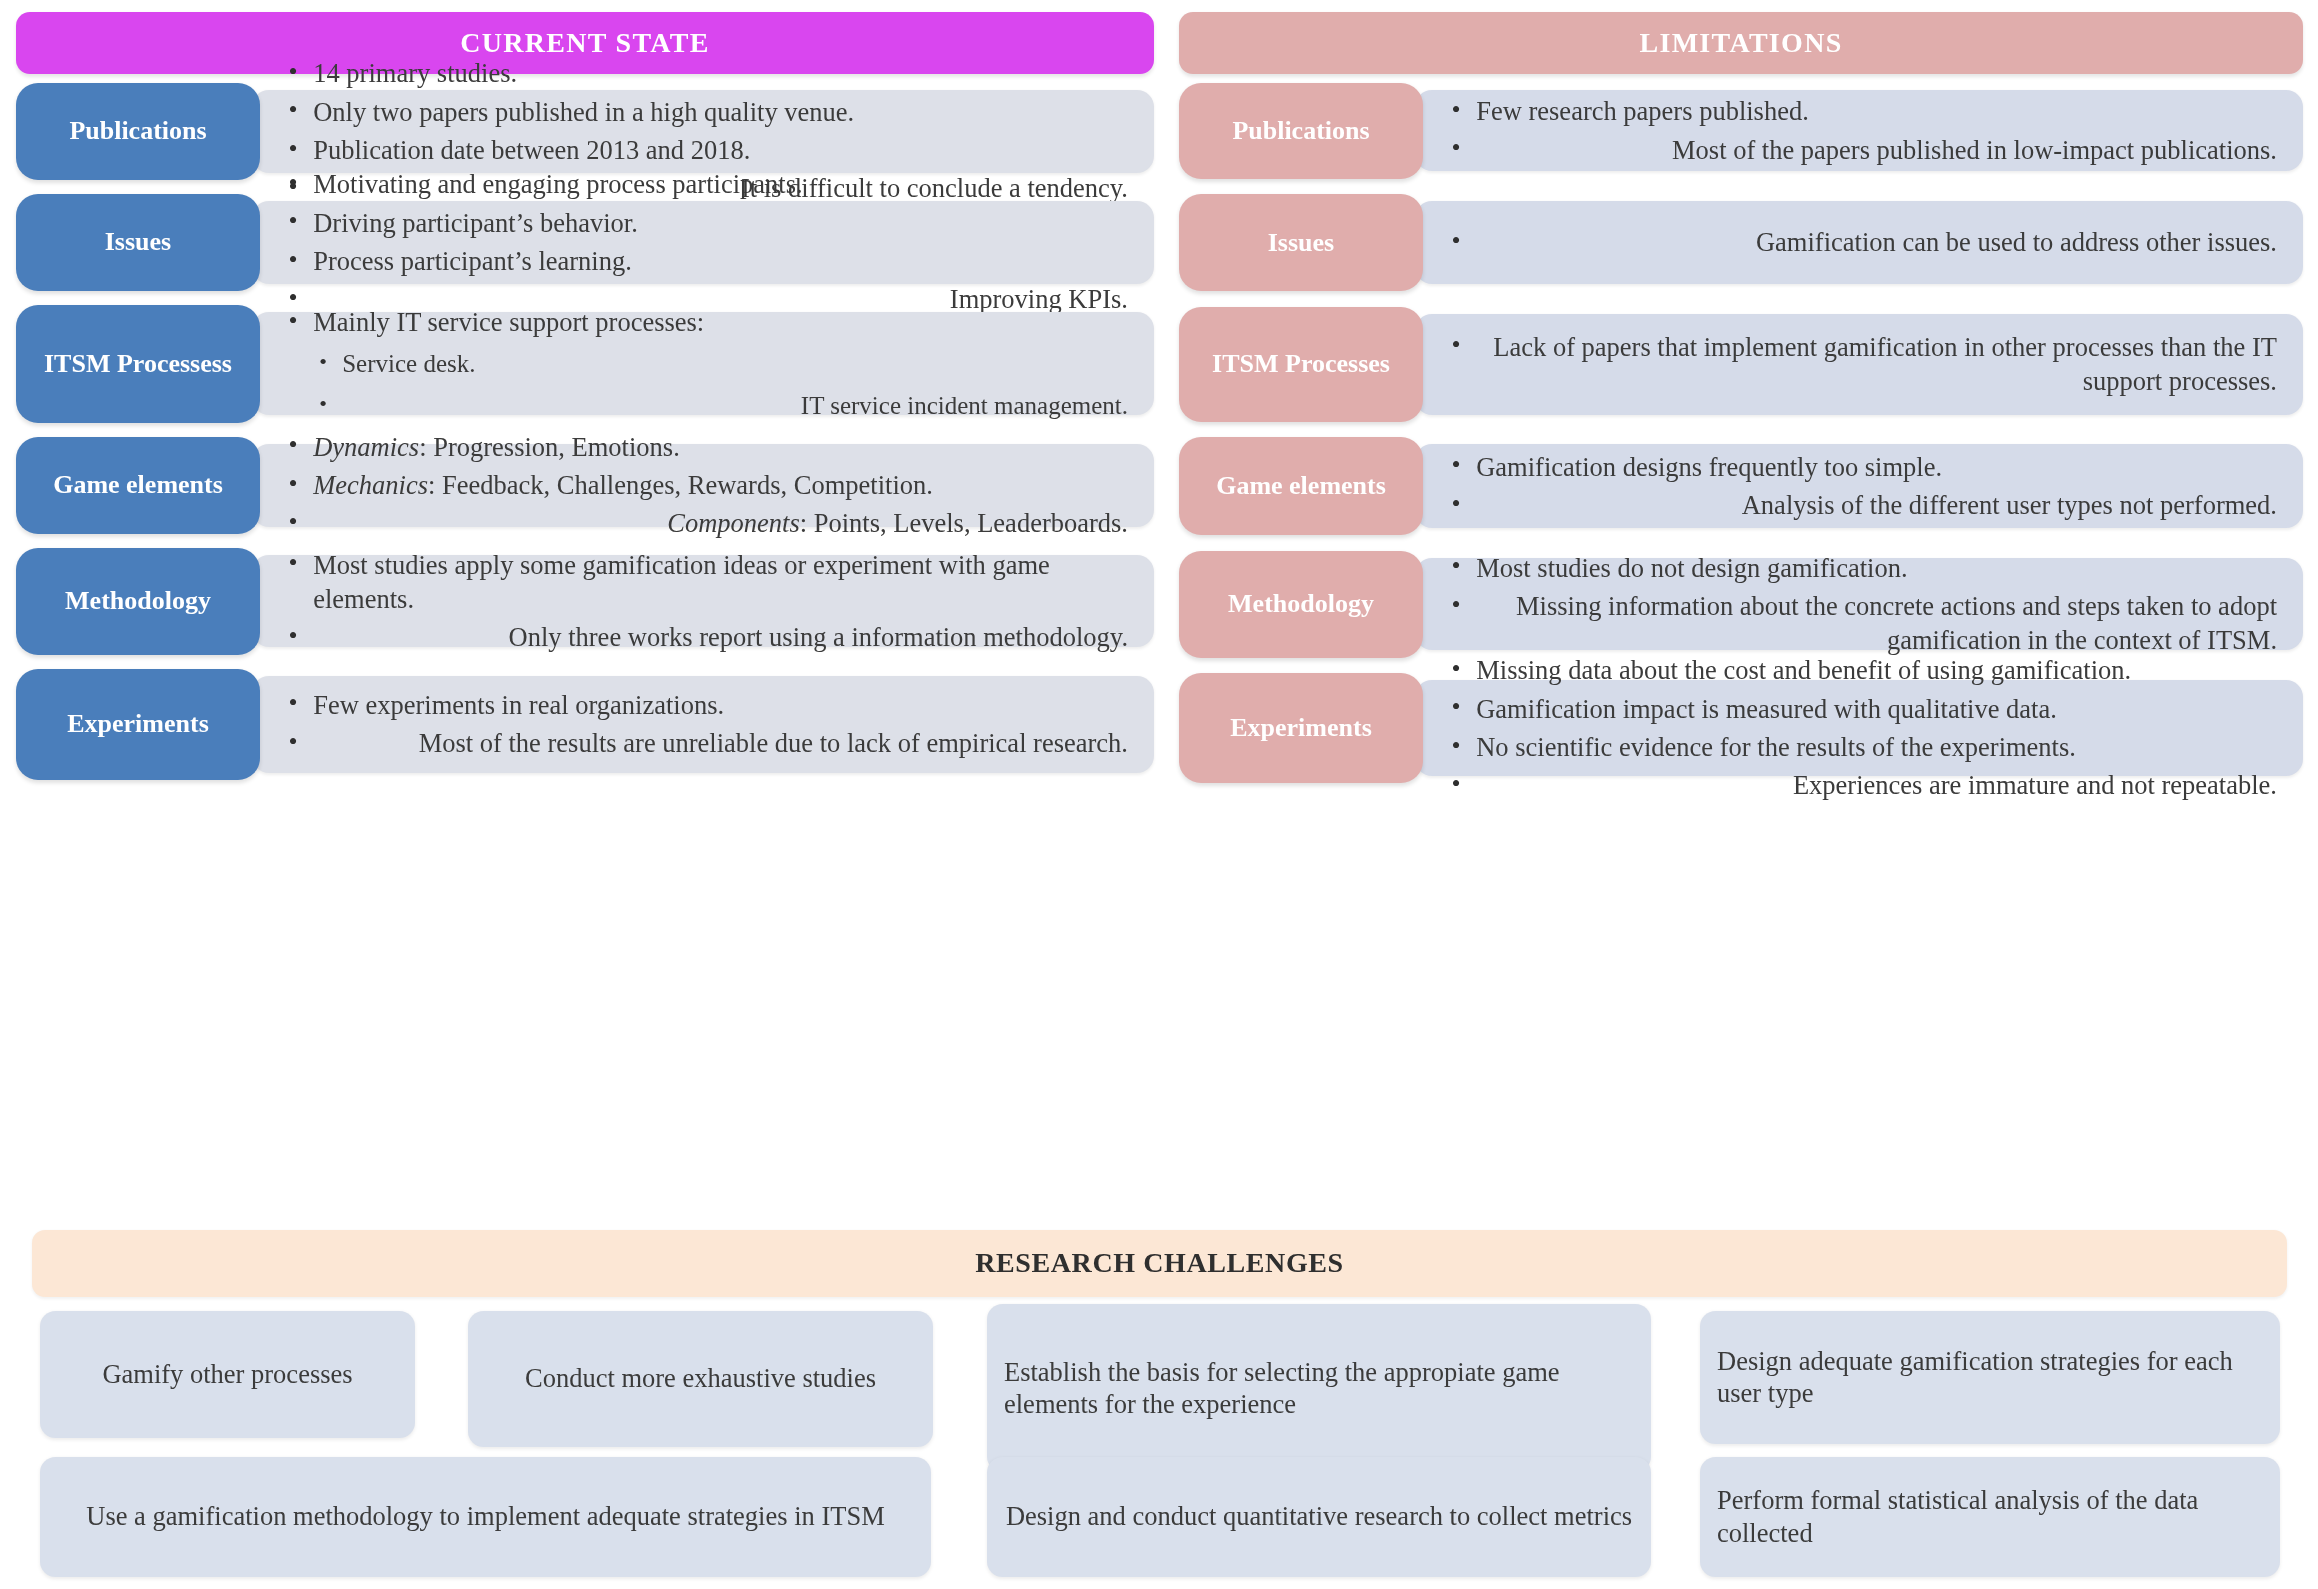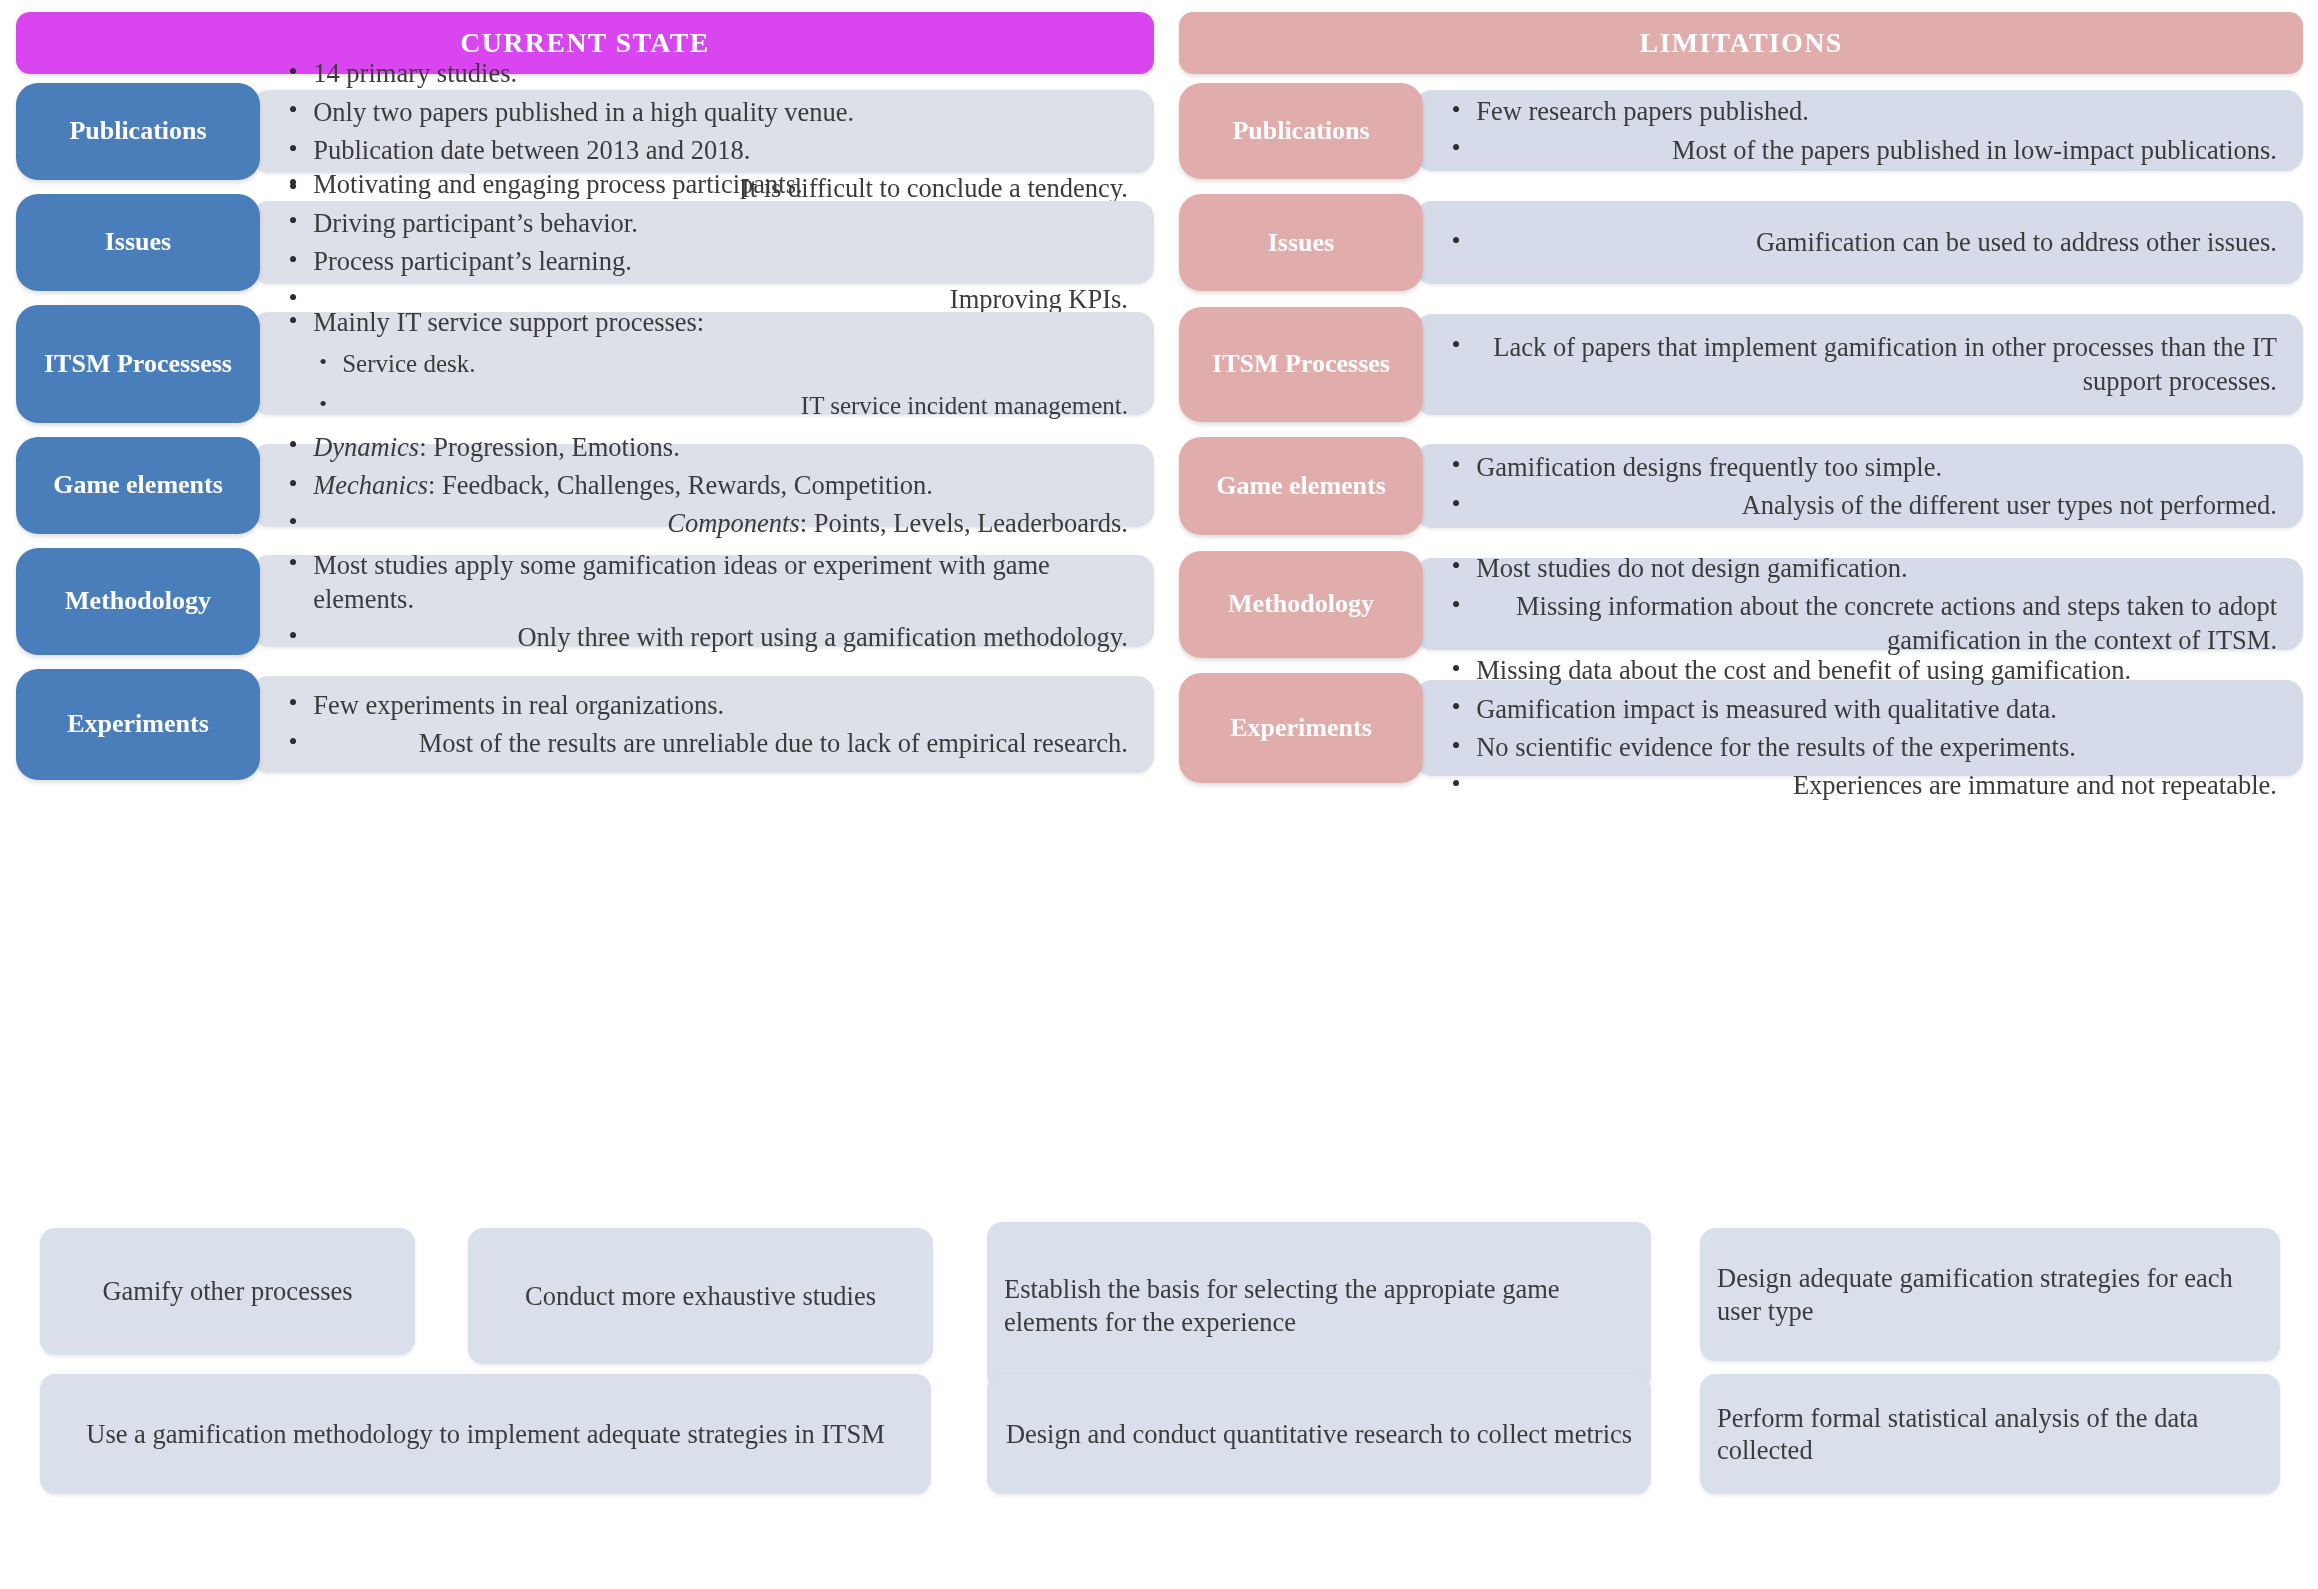--- a/index.html
+++ b/index.html
@@ -159,21 +159,21 @@
                 <li><span class="it">Mechanics</span>: Feedback, Challenges, Rewards, Competition.</li>
                 <li><span class="it">Components</span>: Points, Levels, Leaderboards.</li>
               </ul>
             </div>
           </div>
           <div class="row" style="height: 107px; margin-bottom: 14px;">
             <div class="lab lab-blue">Methodology</div>
             <div class="panel panel-left" style="height: 92px; align-self: center;">
               <ul class="blist">
                 <li>Most studies apply some gamification ideas or experiment with game elements.</li>
-                <li>Only three with report using a gamification methodology.</li>
+                <li>Only three works report using a information methodology.</li>
               </ul>
             </div>
           </div>
           <div class="row" style="height: 111px; margin-bottom: 0px;">
             <div class="lab lab-blue">Experiments</div>
             <div class="panel panel-left" style="height: 97px; align-self: center;">
               <ul class="blist">
                 <li>Few experiments in real organizations.</li>
                 <li>Most of the results are unreliable due to lack of empirical research.</li>
               </ul>
@@ -238,20 +238,21 @@
                 <li>Experiences are immature and not repeatable.</li>
               </ul>
             </div>
           </div>
         </div>
     </div>
 
   </div>
 
   <div class="rc">
+    <div class="rc-banner">RESEARCH CHALLENGES</div>
     <div class="rc-grid" id="rc-grid">
         <div class="tile t1">Gamify other processes</div>
         <div class="tile t2">Conduct more  exhaustive studies</div>
         <div class="tile t3">Establish the basis for selecting the appropiate game elements for the experience</div>
         <div class="tile t4">Design adequate gamification strategies for each user type</div>
         <div class="tile t5">Use a gamification methodology to implement adequate strategies in ITSM</div>
         <div class="tile t6">Design and conduct quantitative research to collect metrics</div>
         <div class="tile t7">Perform formal statistical analysis of the data collected</div>
       </div>
   </div>

